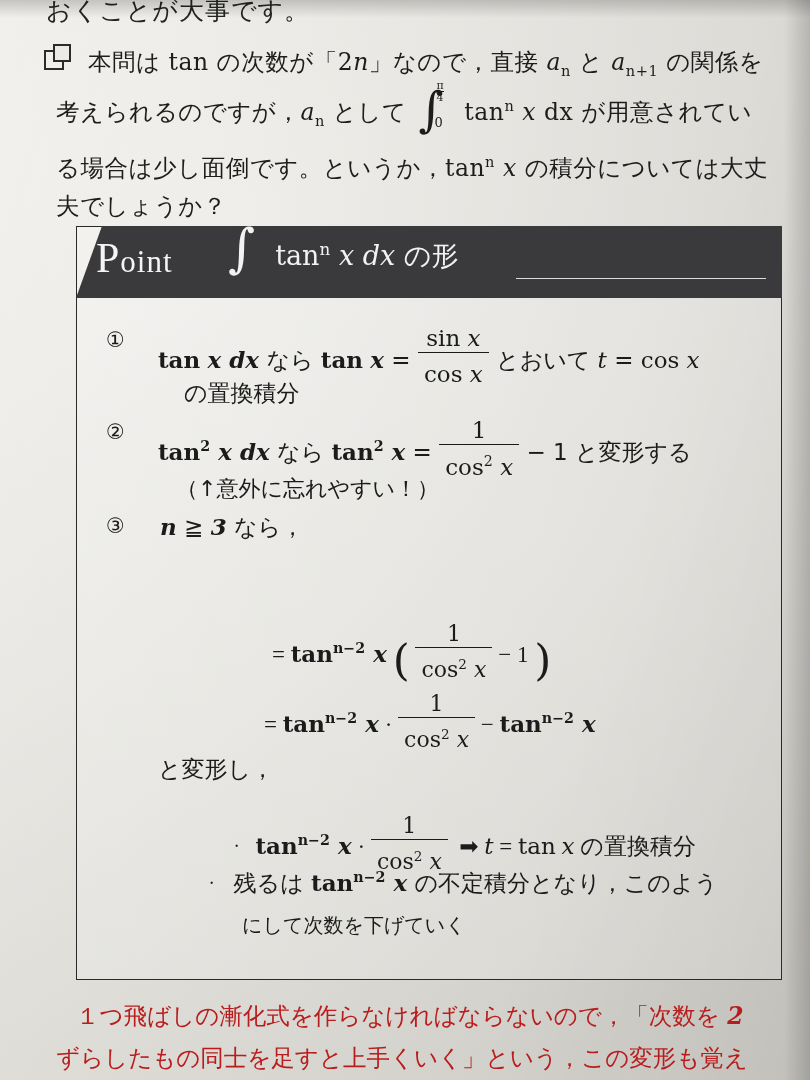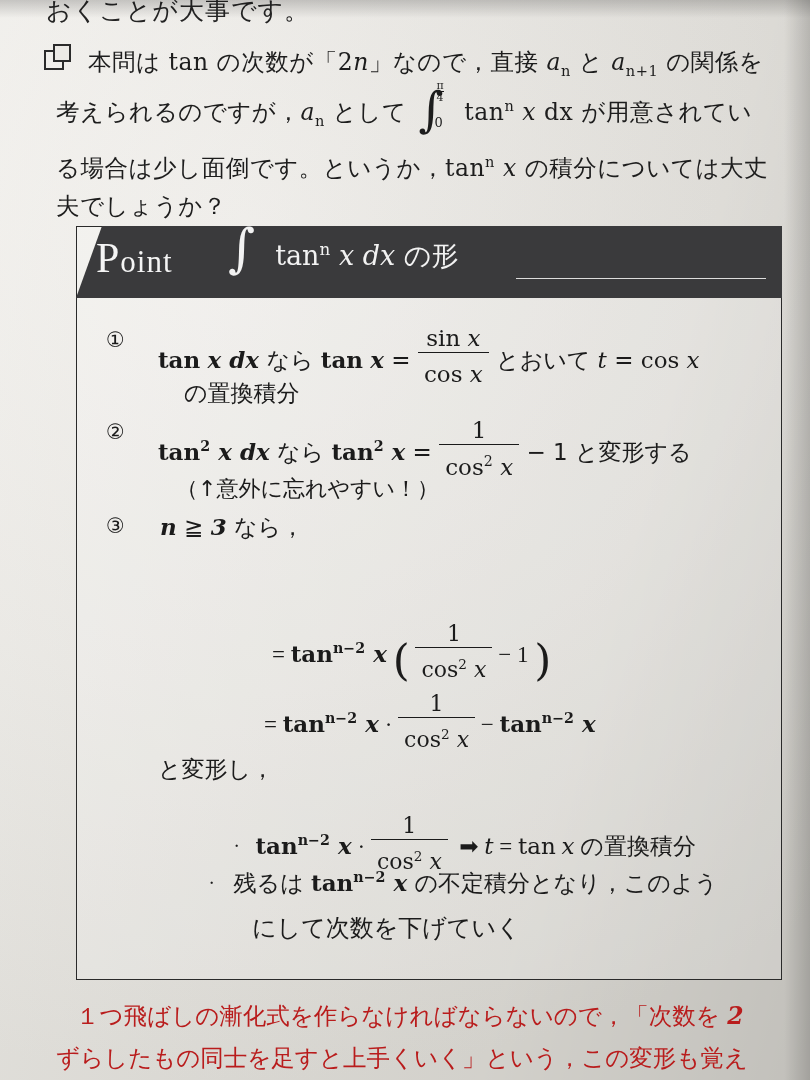--- a/index.html
+++ b/index.html
@@ -323,21 +323,21 @@
       <span class="bfrac" style="font-size:22px;">
         <span class="num"><span class="m up">1</span></span>
         <span class="den"><span class="m up">cos</span><span class="m"><sup>2</sup> x</span></span>
       </span>
       &nbsp;<span>➡</span> <span class="m">t</span> = <span class="m up">tan</span> <span class="m">x</span> <span class="jp">の置換積分</span>
     </div>
 
     <div class="item jp" style="left:128px; top:570px; font-size:23px;">
       <span class="dotb">・</span>&nbsp;&nbsp;残るは <span class="mb up">tan</span><span class="mb"><sup>n−2</sup> x</span> の不定積分となり，このよう
     </div>
-    <div class="item jp" style="left:176px; top:614px; font-size:24px;">にして次数を下げていく</div>
+    <div class="item jp" style="left:166px; top:614px; font-size:20px;">にして次数を下げていく</div>
 
   </div>
 
   <div class="line bottom-line jp" style="left:76px; top:1000px;">
     １つ飛ばしの漸化式を作らなければならないので，「次数を <span class="mb">2</span>
   </div>
   <div class="line bottom-line jp" style="left:56px; top:1042px;">
     <span class="wavy">ずらしたもの同士を足すと上手くいく</span>」という，この変形も覚え
   </div>
 

